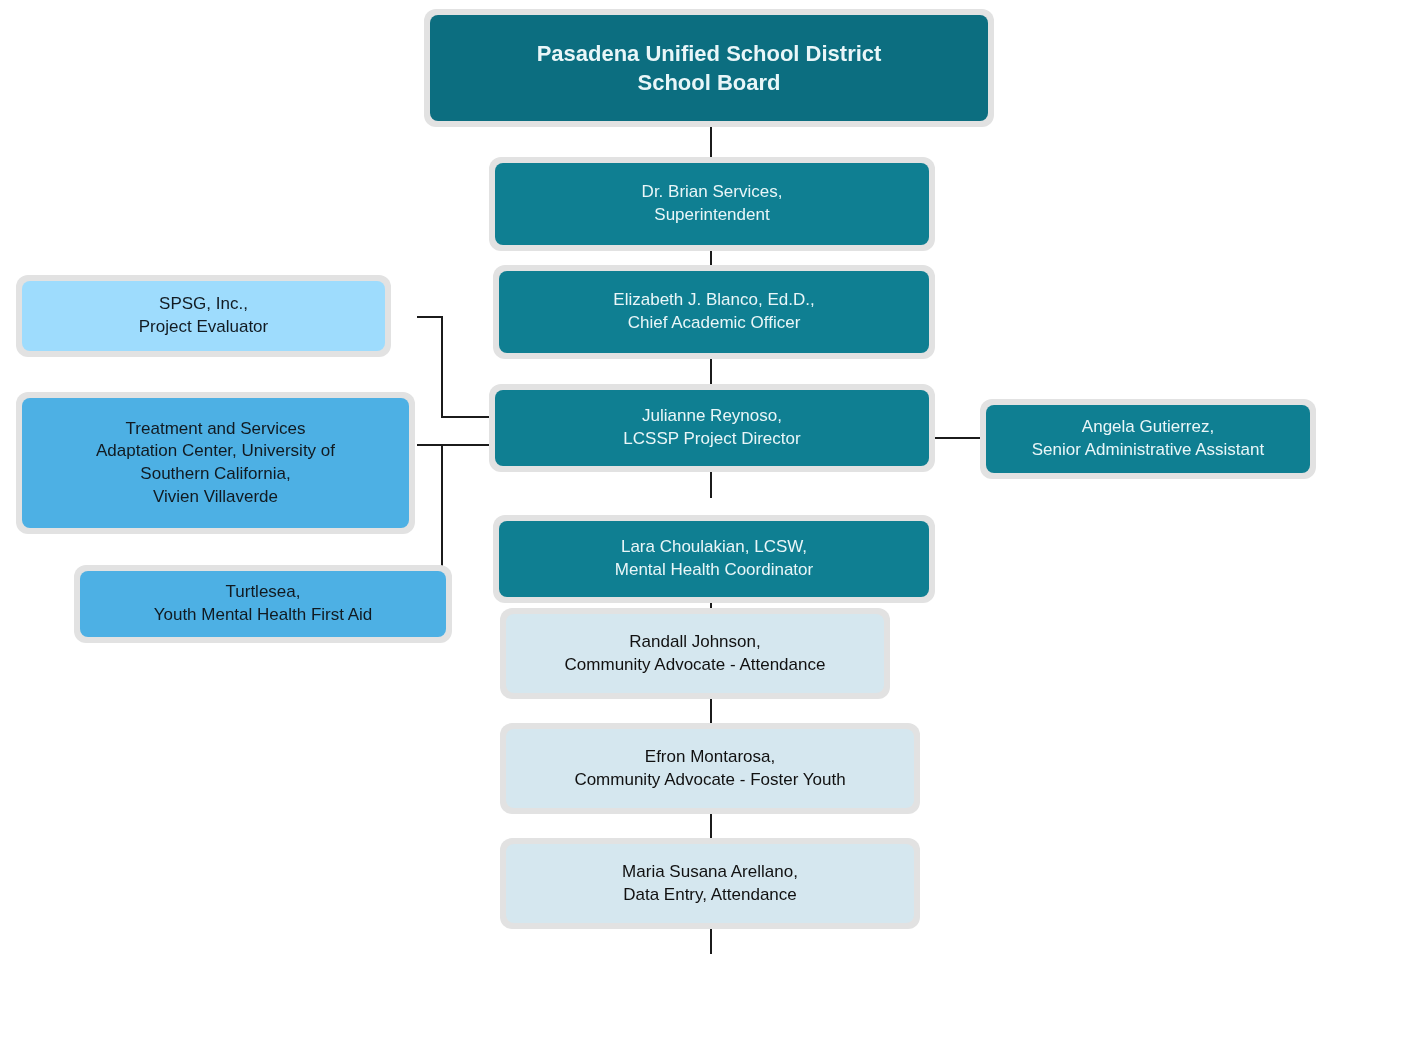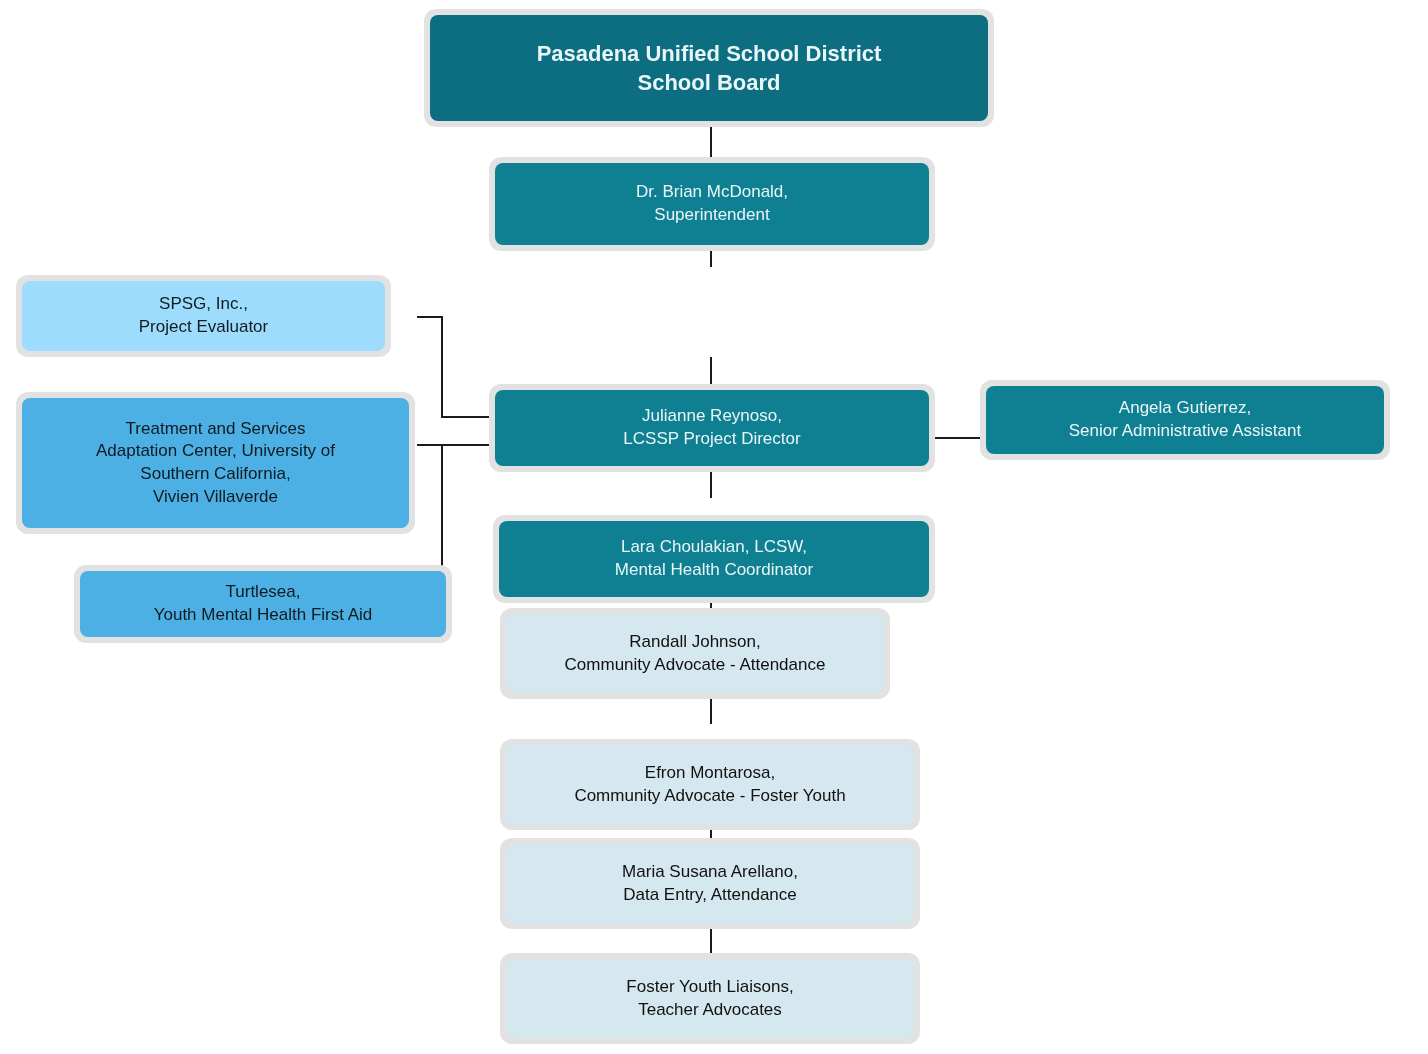--- a/index.html
+++ b/index.html
@@ -94,41 +94,47 @@
 
   <div class="node pal-teal t-title" style="left:424px; top:9px; width:570px; height:118px;">
     <div class="plate">
       <span class="ln">Pasadena Unified School District</span>
       <span class="ln">School Board</span>
     </div>
   </div>
 
   <div class="node pal-teal2 t-body" style="left:489px; top:157px; width:446px; height:94px;">
     <div class="plate">
-      <span class="ln">Dr. Brian McDonald,</span>
+      <span class="ln">Dr. Brian Services,</span>
       <span class="ln">Superintendent</span>
     </div>
   </div>
 
+  <div class="node pal-teal2 t-body" style="left:493px; top:265px; width:442px; height:94px;">
+    <div class="plate">
+      <span class="ln">Elizabeth J. Blanco, Ed.D.,</span>
+      <span class="ln">Chief Academic Officer</span>
+    </div>
+  </div>
 
   <div class="node pal-teal2 t-body" style="left:489px; top:384px; width:446px; height:88px;">
     <div class="plate">
       <span class="ln">Julianne Reynoso,</span>
       <span class="ln">LCSSP Project Director</span>
     </div>
   </div>
 
   <div class="node pal-teal2 t-body" style="left:493px; top:497px; width:442px; height:88px;margin-top:18px;">
     <div class="plate">
       <span class="ln">Lara Choulakian, LCSW,</span>
       <span class="ln">Mental Health Coordinator</span>
     </div>
   </div>
 
-  <div class="node pal-teal2 t-body" style="left:980px; top:380px; width:410px; height:80px;">
+  <div class="node pal-teal2 t-body" style="left:980px; top:399px; width:336px; height:80px;">
     <div class="plate">
       <span class="ln">Angela Gutierrez,</span>
       <span class="ln">Senior Administrative Assistant</span>
     </div>
   </div>
 
   <div class="node pal-skylt t-body" style="left:16px; top:275px; width:375px; height:82px;">
     <div class="plate">
       <span class="ln">SPSG, Inc.,</span>
       <span class="ln">Project Evaluator</span>
@@ -151,34 +157,28 @@
     </div>
   </div>
 
   <div class="node pal-pale t-body" style="left:500px; top:608px; width:390px; height:91px;">
     <div class="plate">
       <span class="ln">Randall Johnson,</span>
       <span class="ln">Community Advocate - Attendance</span>
     </div>
   </div>
 
-  <div class="node pal-pale t-body" style="left:500px; top:723px; width:420px; height:91px;margin-top:16px;">
+  <div class="node pal-pale t-body" style="left:500px; top:723px; width:420px; height:91px;">
     <div class="plate">
       <span class="ln">Efron Montarosa,</span>
       <span class="ln">Community Advocate - Foster Youth</span>
     </div>
   </div>
 
   <div class="node pal-pale t-body" style="left:500px; top:838px; width:420px; height:91px;">
     <div class="plate">
       <span class="ln">Maria Susana Arellano,</span>
       <span class="ln">Data Entry, Attendance</span>
     </div>
   </div>
 
-  <div class="node pal-pale t-body" style="left:500px; top:953px; width:420px; height:91px;">
-    <div class="plate">
-      <span class="ln">Foster Youth Liaisons,</span>
-      <span class="ln">Teacher Advocates</span>
-    </div>
-  </div>
 
 </div>
 
 </body></html>

